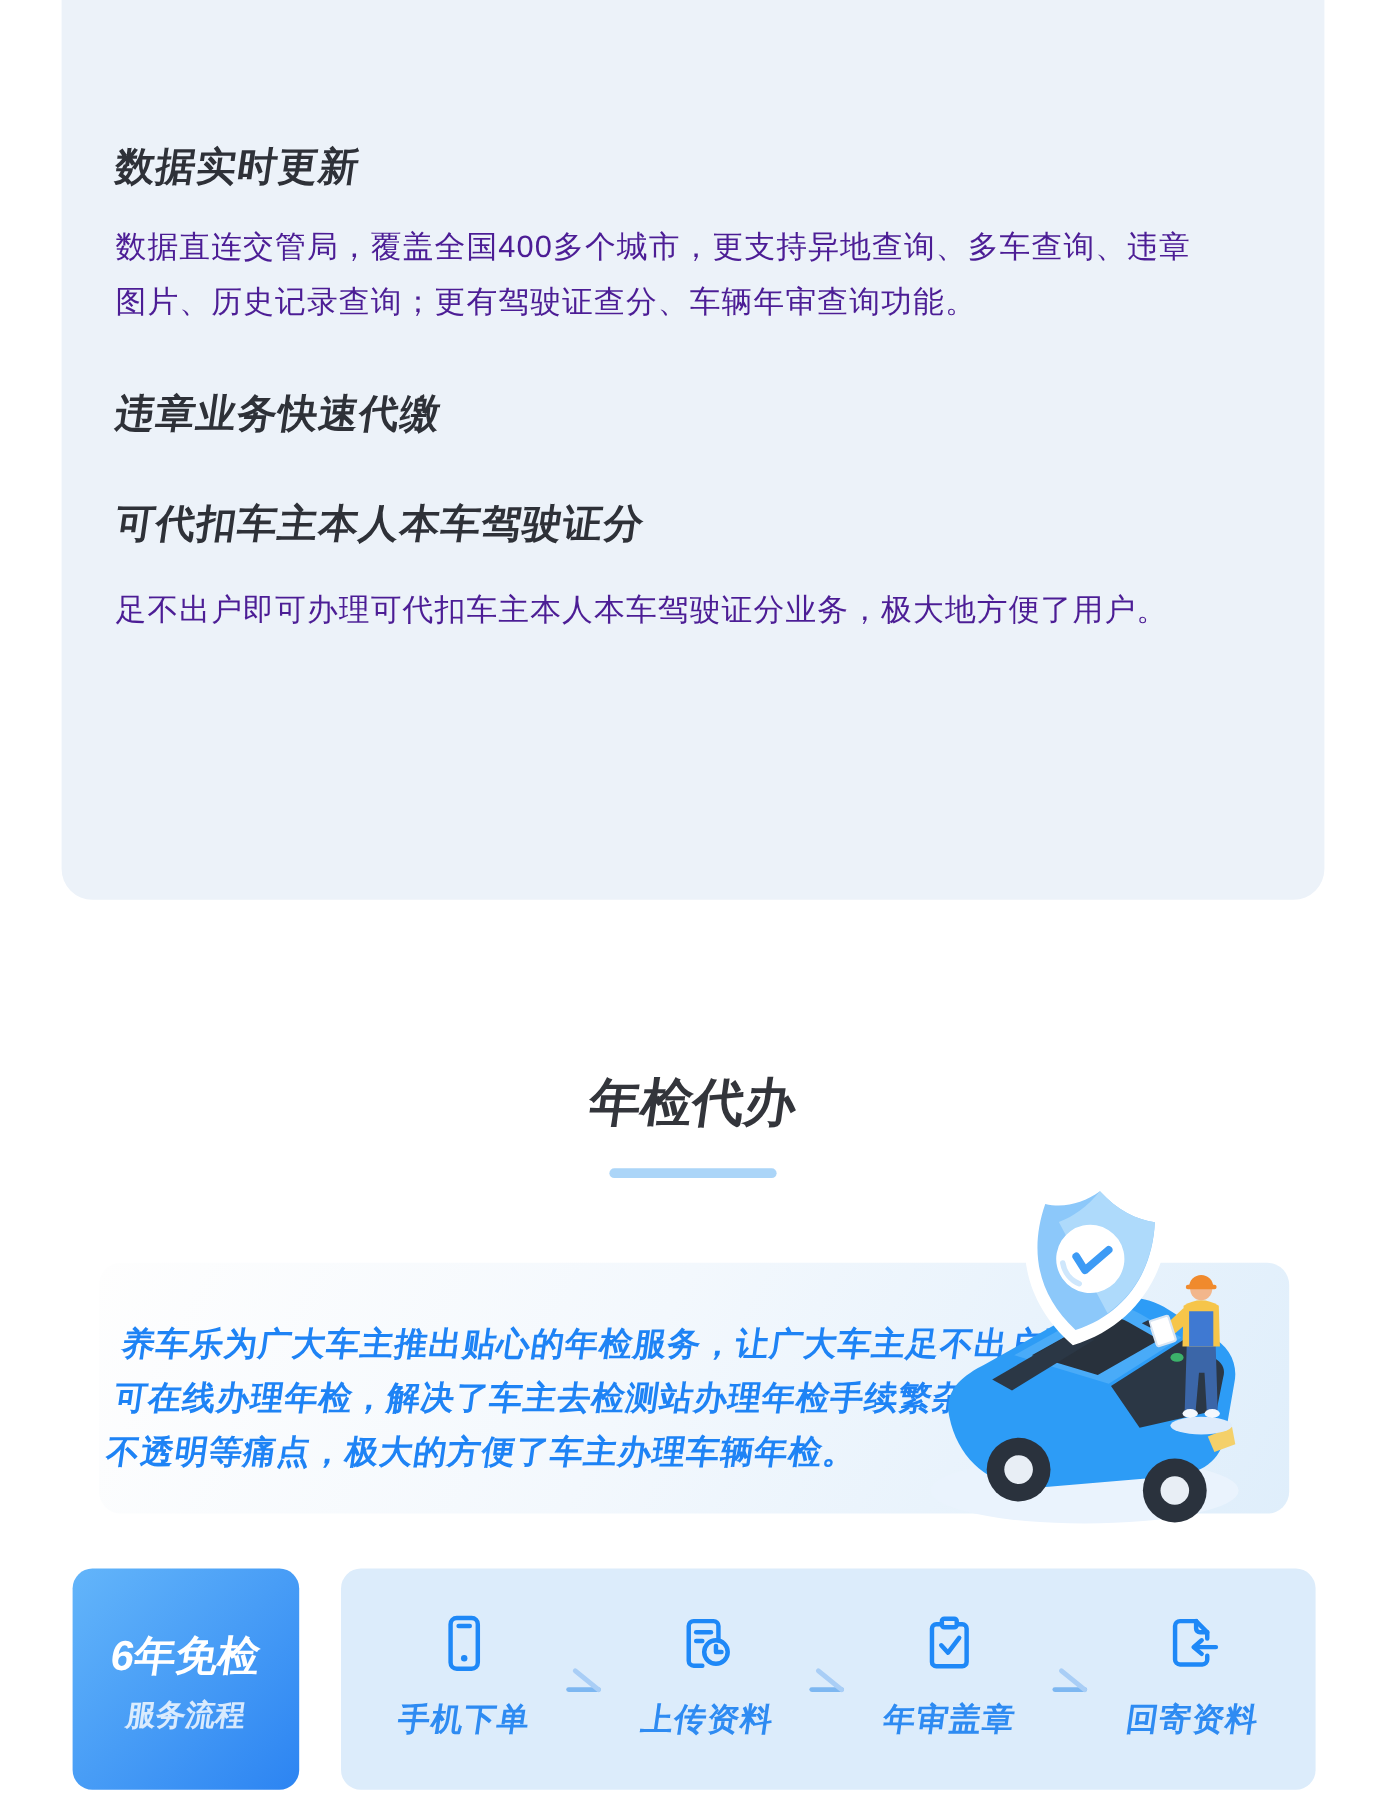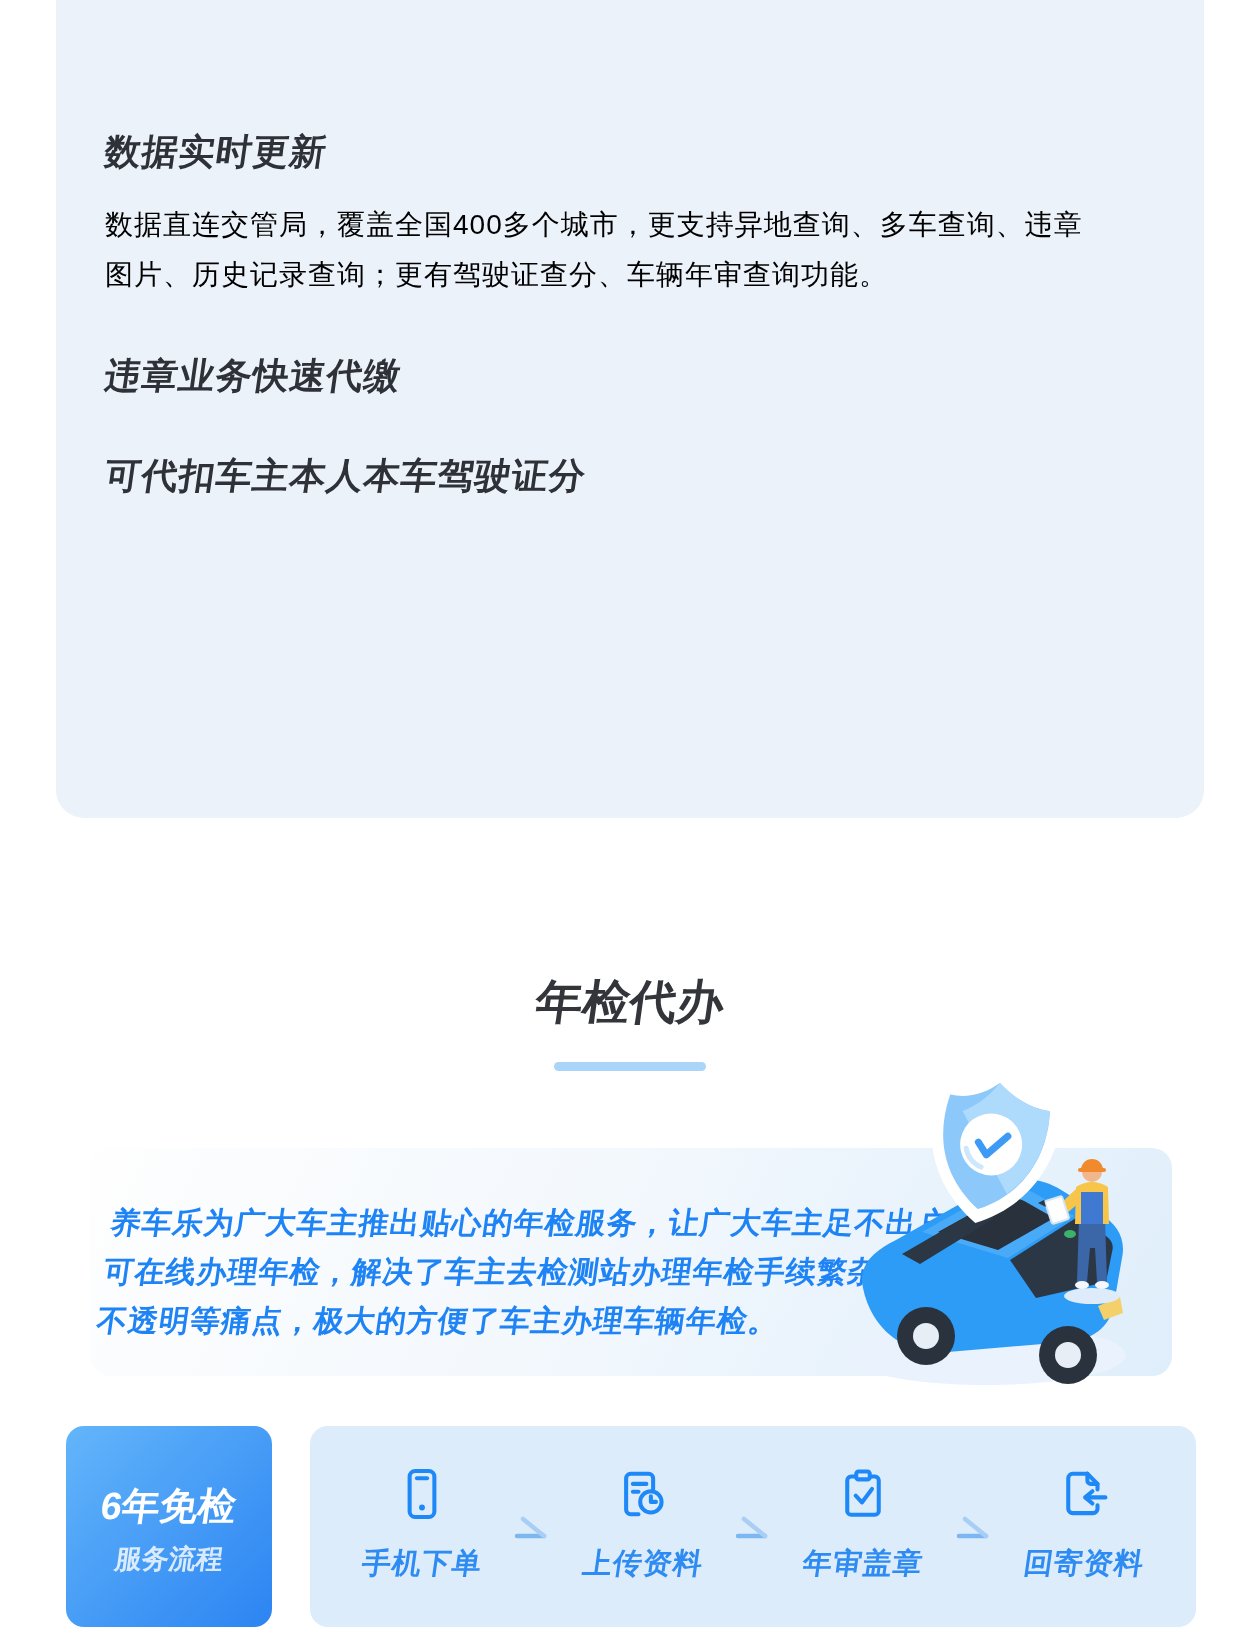--- a/index.html
+++ b/index.html
@@ -13,21 +13,21 @@
   .features-card{
     position:absolute;left:56px;top:-44px;width:1148px;height:862px;
     background:#ecf2f9;border-radius:28px;box-sizing:border-box;
     padding:174px 60px 0 49px;
   }
   .feature-title{
     margin:0;font-size:36px;line-height:44px;font-weight:700;
     color:#2e3138;letter-spacing:1px;
   }
   .feature-body{
-    margin:26px 0 0;font-size:28px;line-height:50px;color:#000000;
+    margin:26px 0 0;font-size:28px;line-height:50px;color:#4c1d95;
     letter-spacing:1px;white-space:pre-line;
   }
   .mt54{margin-top:54px;}
   .mt56{margin-top:56px;}
   .mt32{margin-top:32px;}
 
   
   .section-title{
     position:absolute;top:975px;left:0;width:100%;margin:0;text-align:center;
     font-size:47px;line-height:54px;font-weight:700;color:#33353b;
@@ -78,20 +78,21 @@
 <div>
 
   <section class="features-card">
     <h2 class="feature-title"><span class="slant">数据实时更新</span></h2>
     <p class="feature-body">数据直连交管局，覆盖全国400多个城市，更支持异地查询、多车查询、违章
 图片、历史记录查询；更有驾驶证查分、车辆年审查询功能。</p>
 
     <h2 class="feature-title mt54"><span class="slant">违章业务快速代缴</span></h2>
 
     <h2 class="feature-title mt56"><span class="slant">可代扣车主本人本车驾驶证分</span></h2>
+    <p class="feature-body mt32">足不出户即可办理可代扣车主本人本车驾驶证分业务，极大地方便了用户。</p>
   </section>
 
   <h1 class="section-title"><span class="slant">年检代办</span></h1>
   <div class="title-underline"></div>
 
   <section class="intro-card">
     <p class="intro-text"><span class="slant">养车乐为广大车主推出贴心的年检服务，让广大车主足不出户即
 可在线办理年检，解决了车主去检测站办理年检手续繁杂、价格
 不透明等痛点，极大的方便了车主办理车辆年检。</span></p>
 

